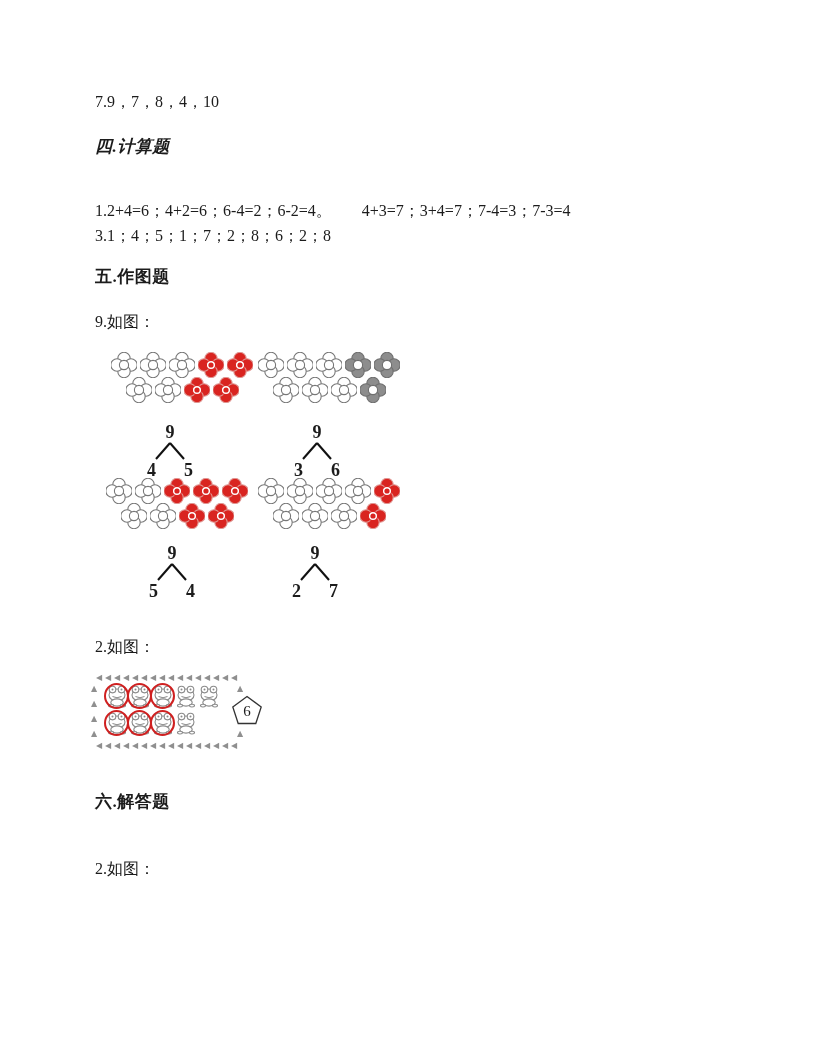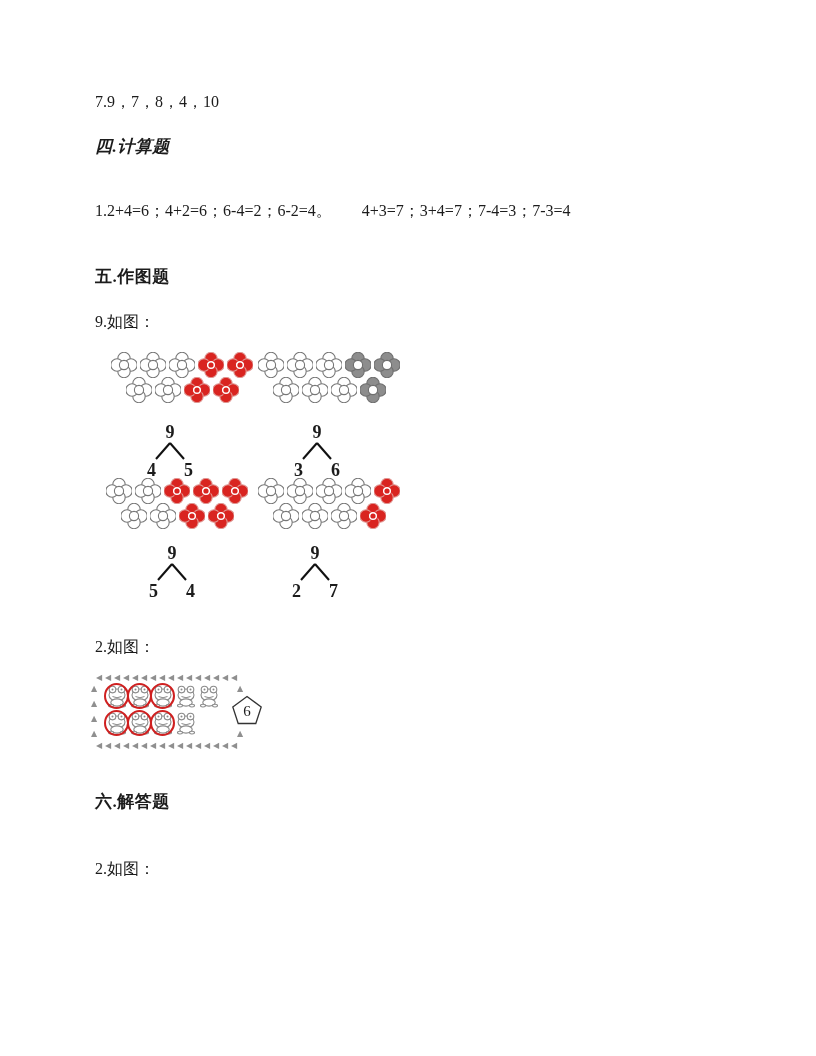--- a/index.html
+++ b/index.html
@@ -28,20 +28,21 @@
 
 <div class="page">
 
   <div class="txt" style="left:95px;top:92px;">7.9，7，8，4，10</div>
 
   <div class="txt heading" style="left:95px;top:137px;font-style:italic;">四.计算题</div>
 
   <div class="txt" style="left:95px;top:182px;margin-top:19px;"><span>1.2+4=6；4+2=6；6-4=2；6-2=4。</span><span class="eq-gap">4+3=7；3+4=7；7-4=3；7-3=4</span></div>
 
 
+  <div class="txt" style="left:95px;top:226px;">3.1；4；5；1；7；2；8；6；2；8</div>
 
   <div class="txt heading" style="left:95px;top:267px;">五.作图题</div>
 
   <div class="txt" style="left:95px;top:312px;">9.如图：</div>
 
   <div id="flower-figure">
       <div class="flower-group" style="left:111px;top:352px;">
         <div class="flower-row">
           <svg width="26" height="26" viewBox="0 0 26 26">
             <circle cx="13" cy="6.5" r="6.2" fill="#fff" stroke="#777777" stroke-width="1.1"></circle>

